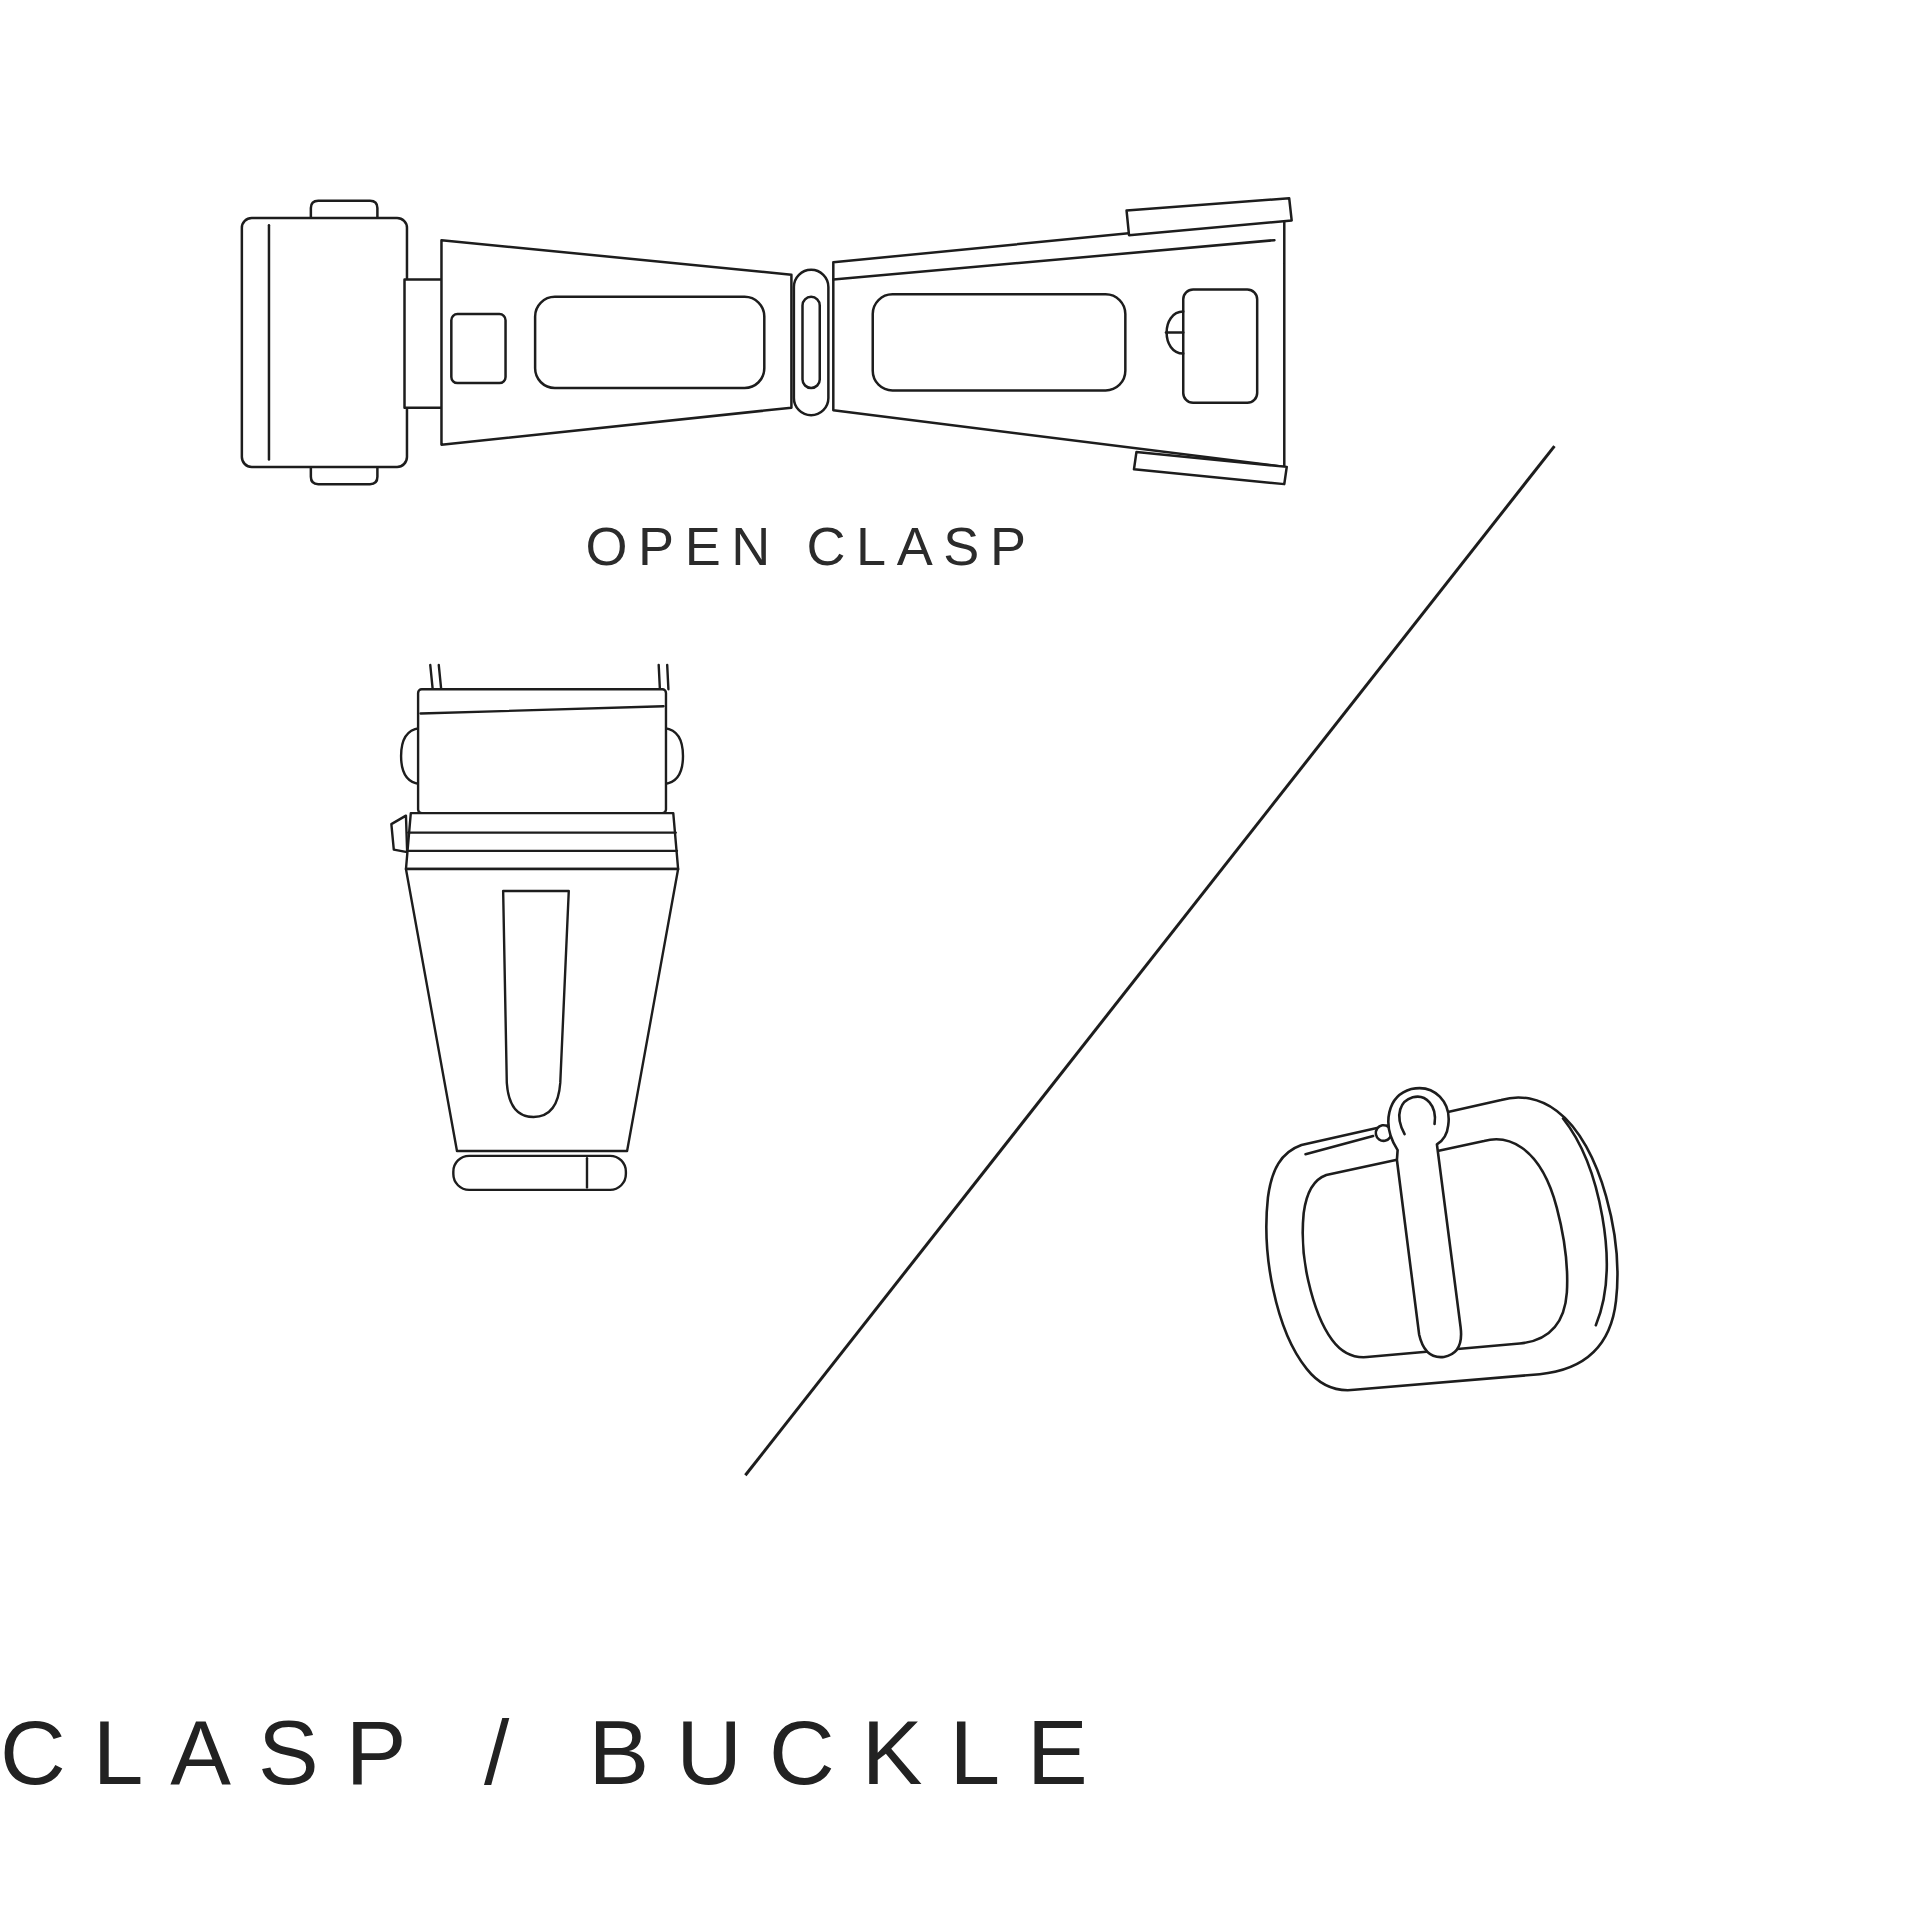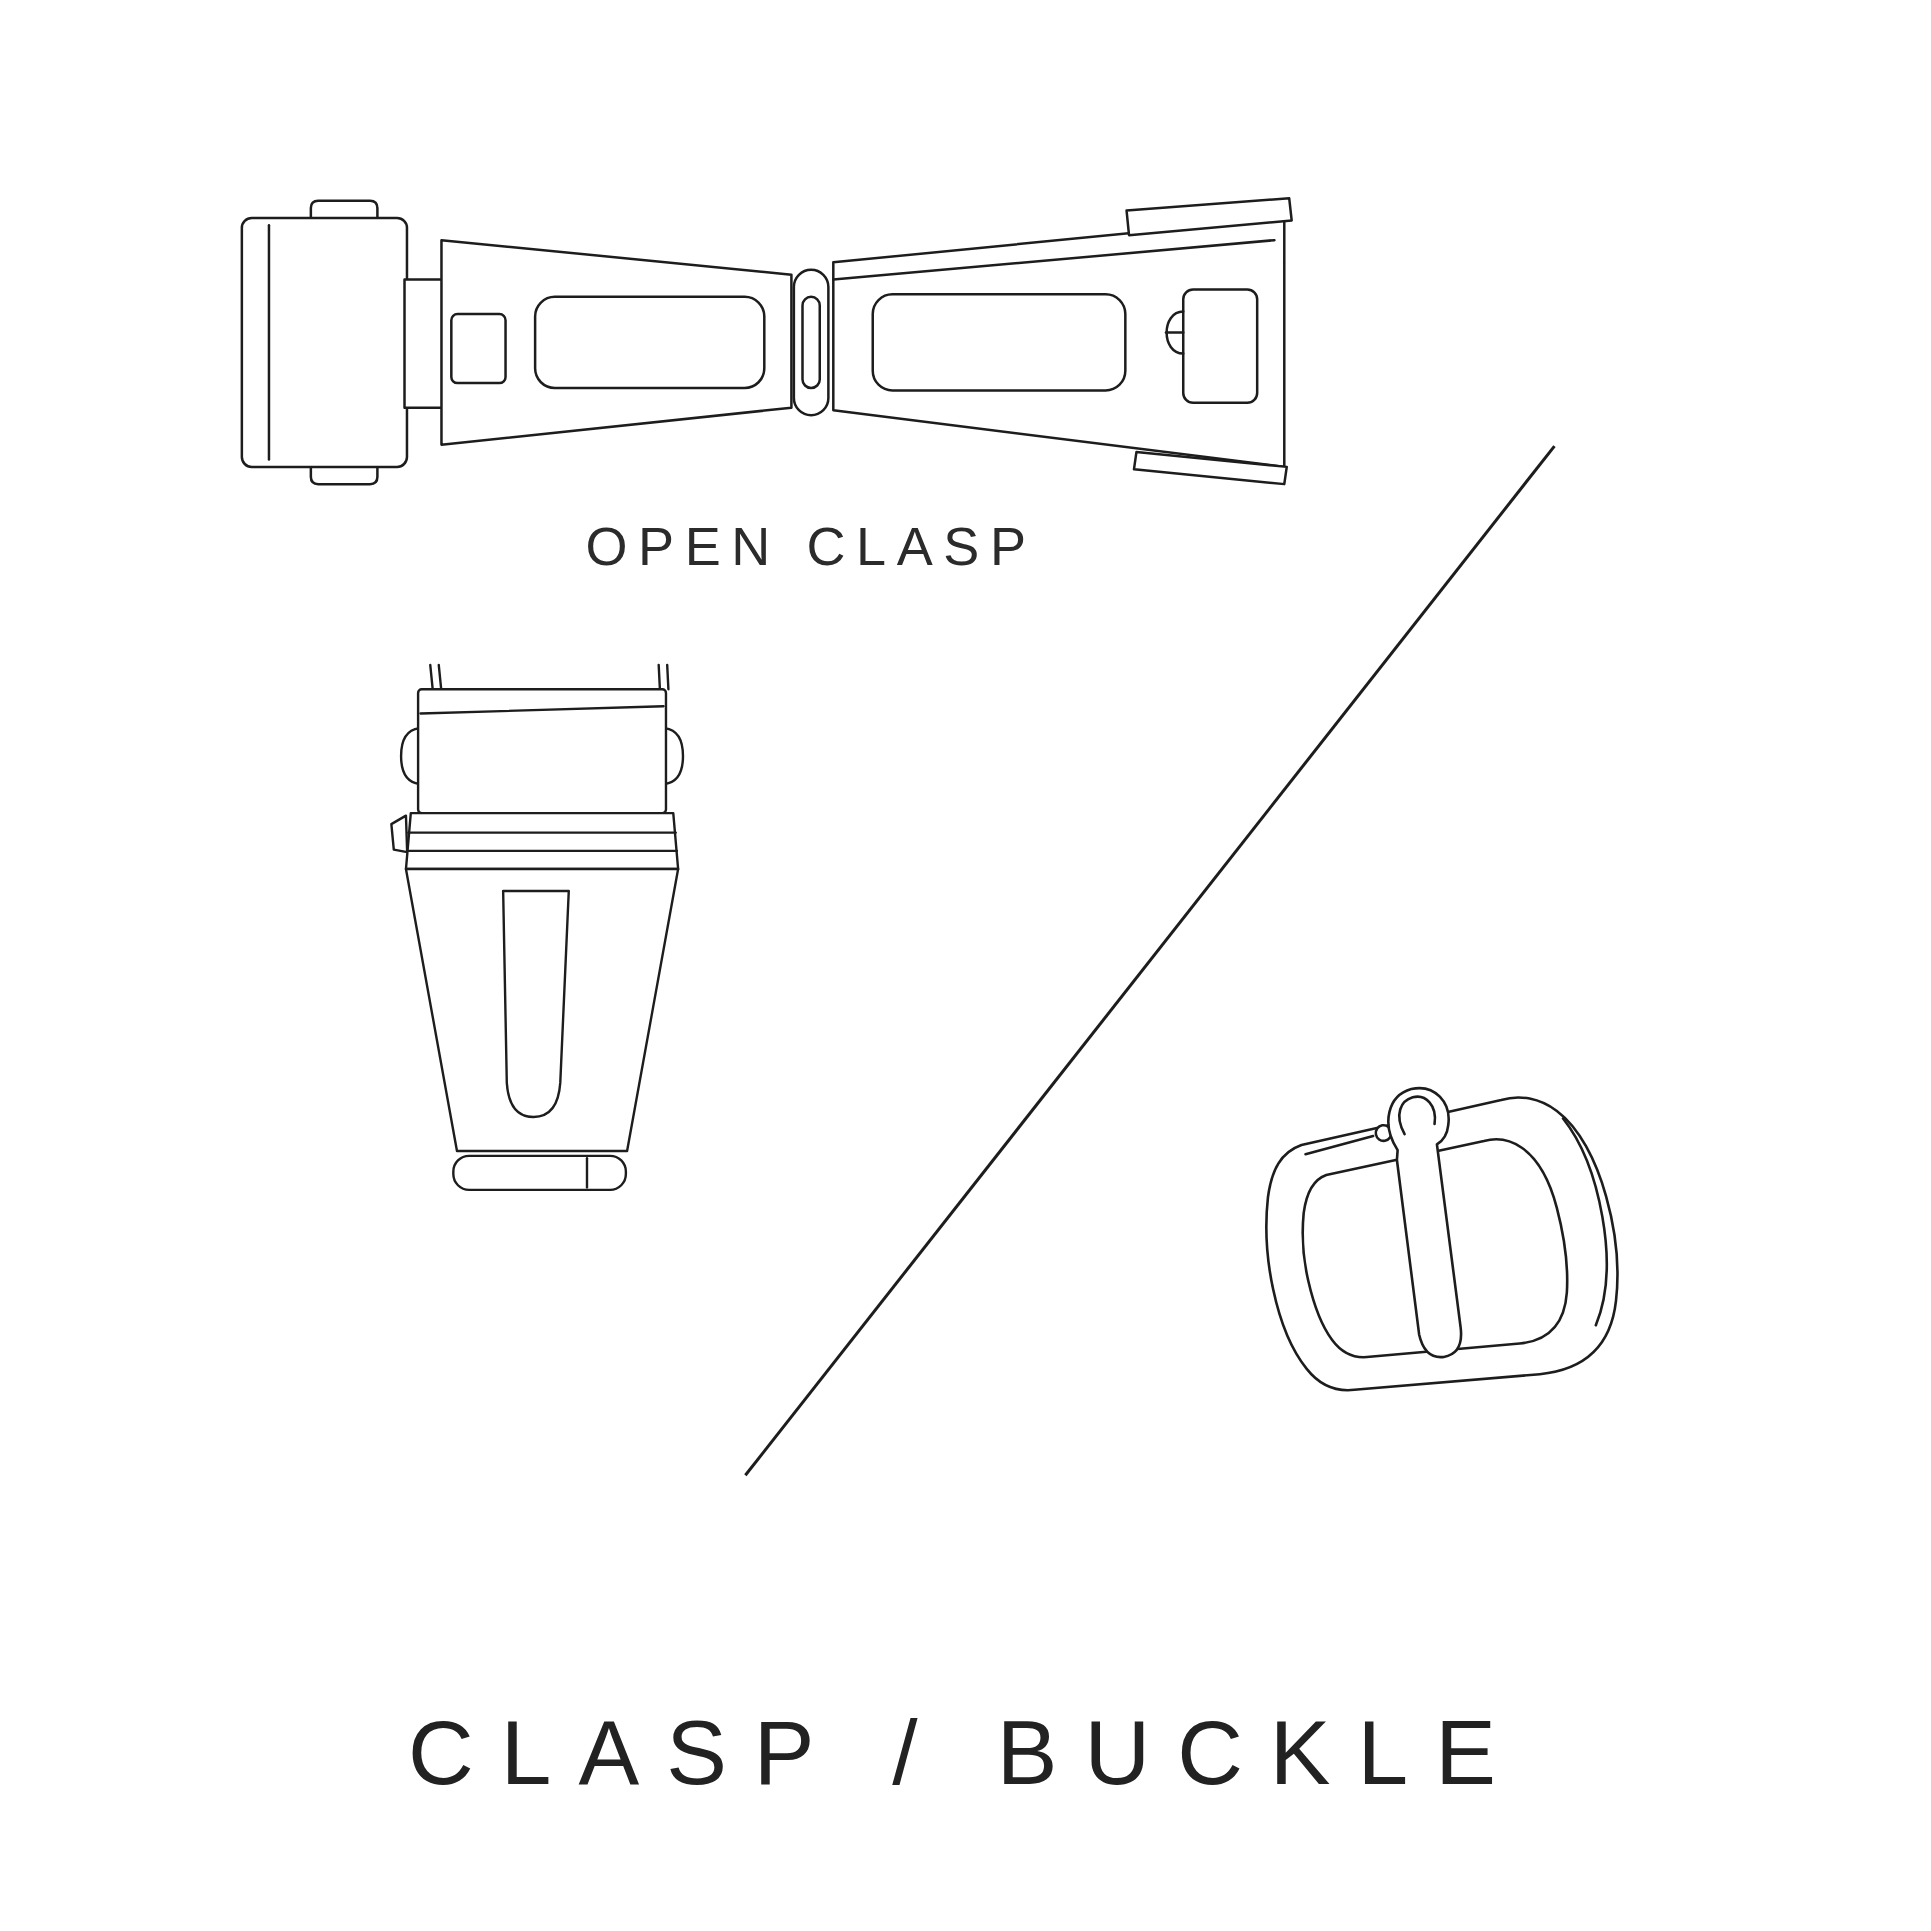--- a/index.html
+++ b/index.html
@@ -19,21 +19,21 @@
     letter-spacing: 10.6px;
     font-weight: 400;
     text-align: center;
     white-space: nowrap;
   }
   .diagram-title {
     position: absolute;
     top: 1701px;
     left: 0;
     width: 1931px;
-    text-align: center;
+    text-align: left;
     color: #222222;
     font-size: 91px;
     letter-spacing: 27px;
     font-weight: 400;
     white-space: nowrap;
   }
   .divider-svg {
     position: absolute;
     left: 0; top: 0;
     width: 1931px; height: 1931px;

